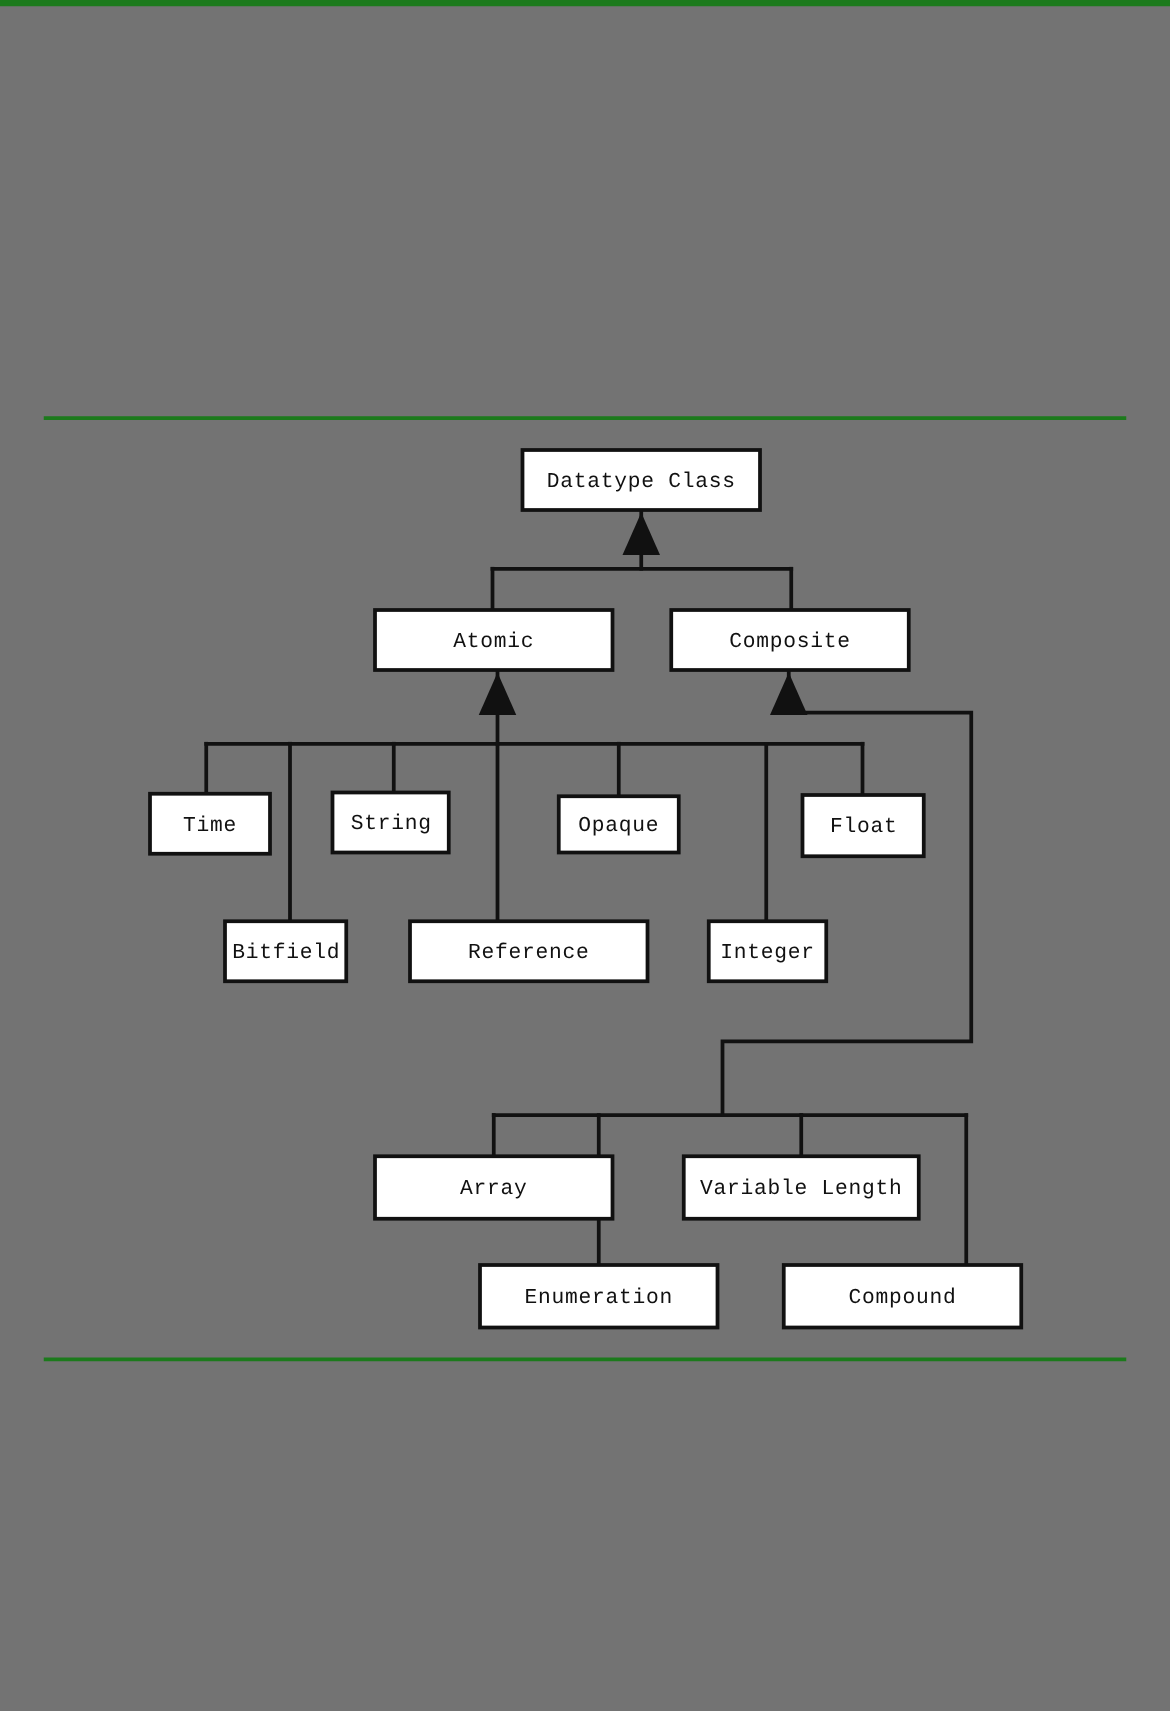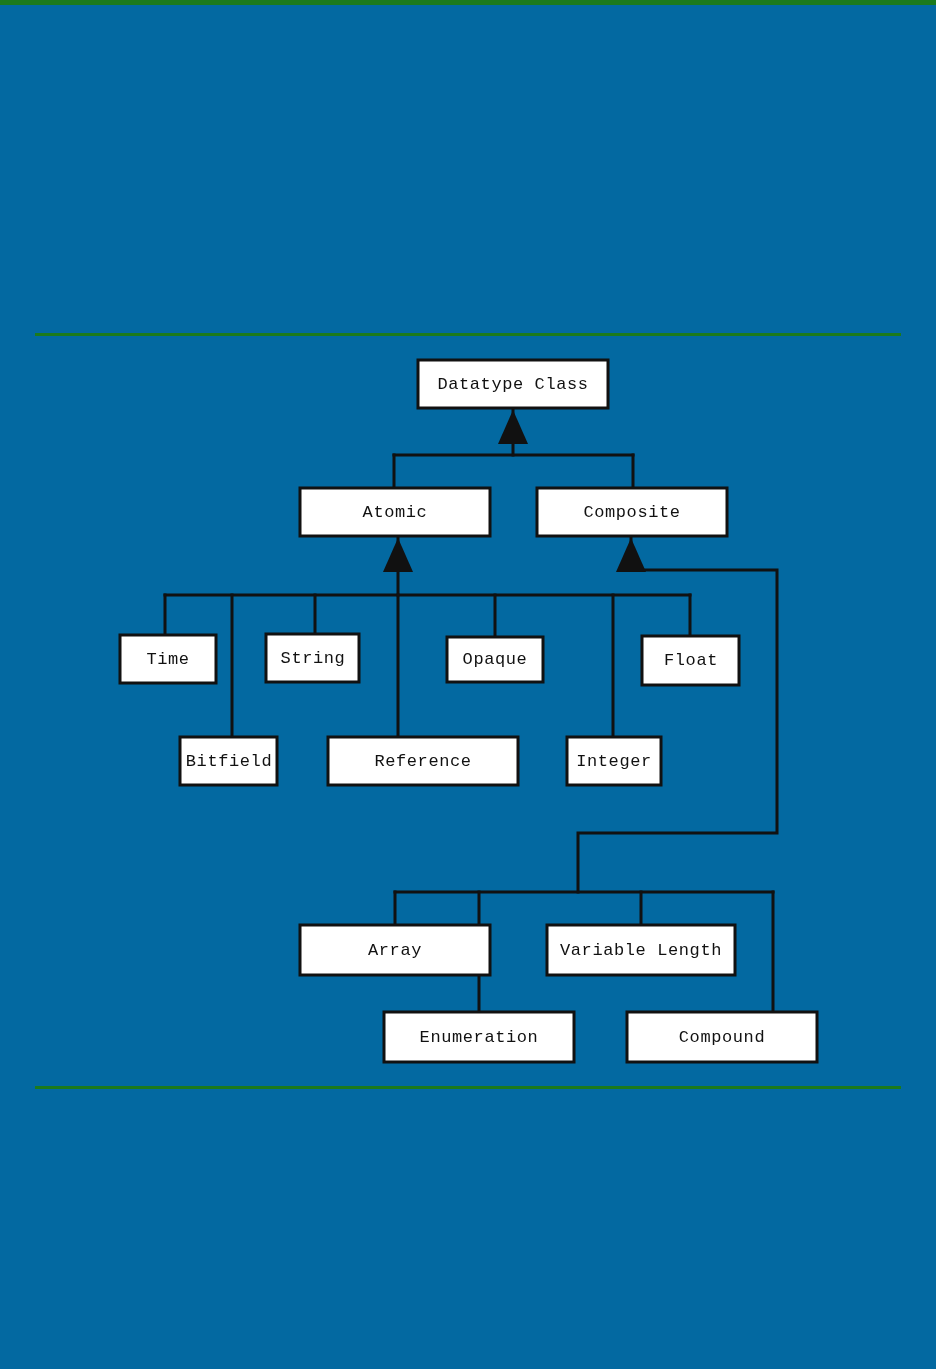--- a/index.html
+++ b/index.html
@@ -11,21 +11,21 @@
   body {
     width: 936px;
     height: 1369px;
     position: relative;
     font-family: "Liberation Mono", "DejaVu Sans Mono", monospace;
     overflow: hidden;
   }
   .page {
     position: absolute;
     inset: 0;
-    background: #0369a1;
+    background: #737373;
   }
   
   .rule-top-edge {
     position: absolute;
     left: 0;
     top: 0;
     width: 936px;
     height: 5px;
     background: #1c7a1c;
   }

